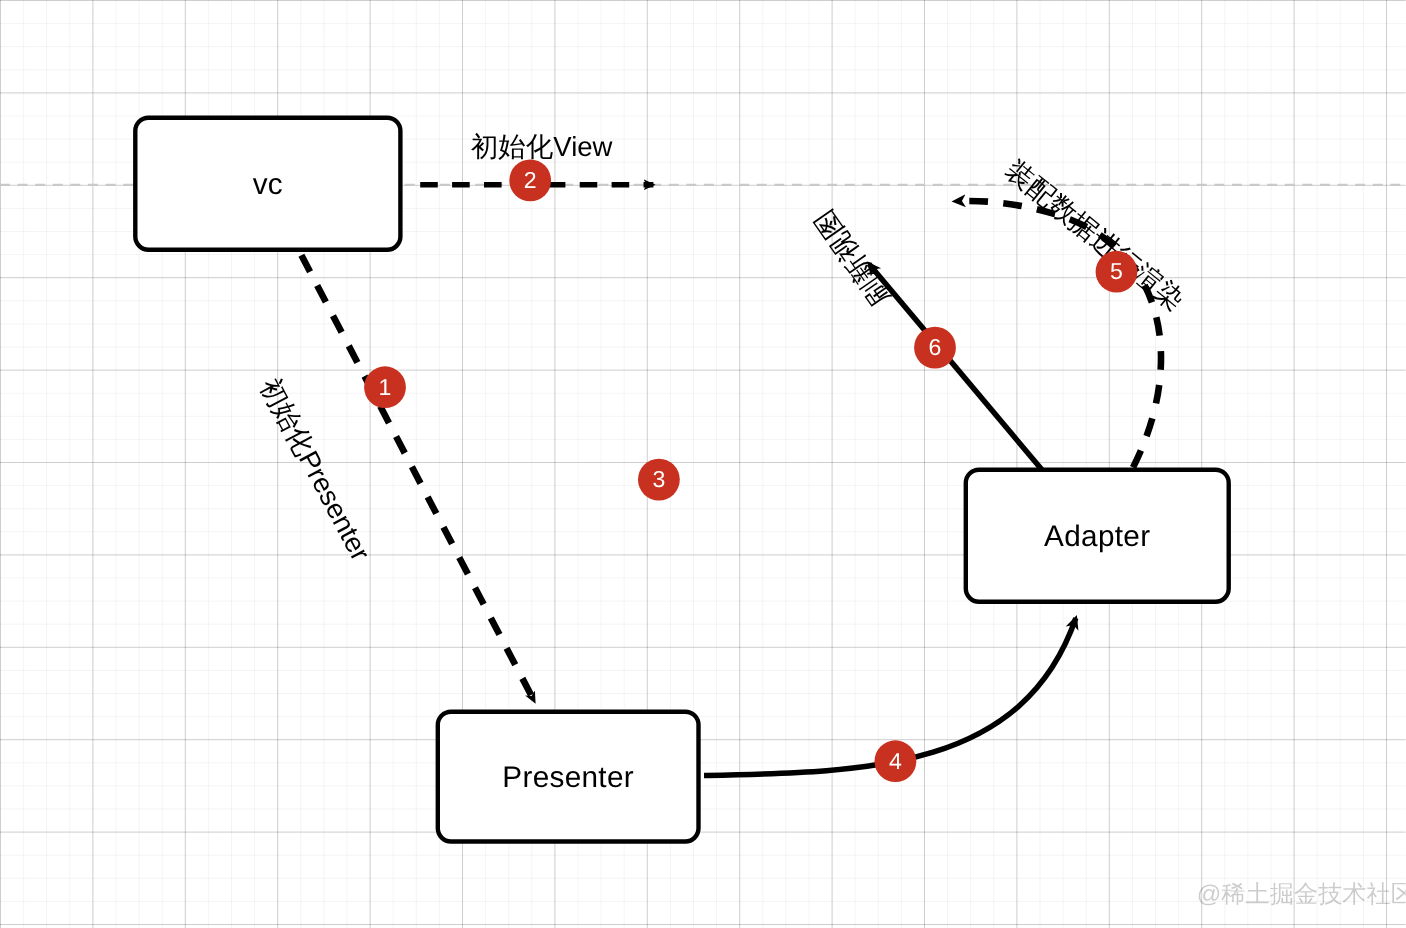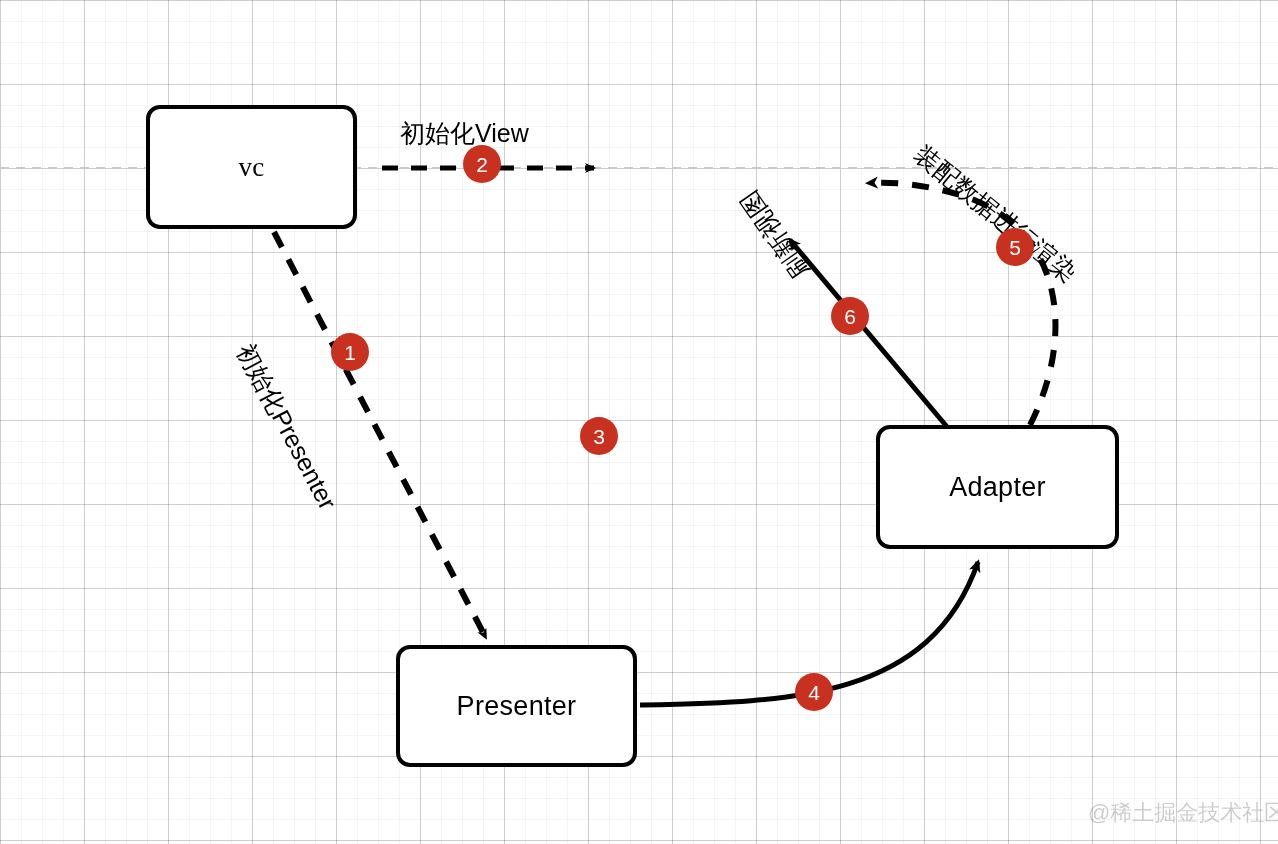--- a/index.html
+++ b/index.html
@@ -50,21 +50,21 @@
     align-items: center;
     justify-content: center;
     color: #000000;
     font-size: 27px;
     font-weight: 400;
     letter-spacing: 0.3px;
     font-family: "Liberation Sans", "DejaVu Sans", sans-serif;
   }
   .node-label { pointer-events: none; }
 
-  #node-vc        { left: 146px; top: 105px;  width: 211px; height: 124px; font-family: Liberation Serif, serif; }
+  #node-vc        { left: 121px; top: 105px;  width: 245px; height: 124px; }
   #node-view      { left: 606px; top: 105px;  width: 243px; height: 124px; }
   #node-adapter   { left: 876px; top: 425px;  width: 243px; height: 124px; }
   #node-presenter { left: 396px; top: 645px;  width: 241px; height: 122px; }
 
   
   .badge {
     position: absolute;
     width: 38px;
     height: 38px;
     border-radius: 50%;
@@ -88,21 +88,21 @@
   
   .edge-label {
     position: absolute;
     color: #000000;
     font-size: 25px;
     white-space: nowrap;
     font-family: "Liberation Sans", "DejaVu Sans", sans-serif;
     transform-origin: left top;
   }
   #label-init-view {
-    left: 400px;
+    left: 428px;
     top: 117px;
   }
   #label-init-presenter {
     left: 258px;
     top: 338px;
     transform: rotate(62deg);
   }
   #label-assemble {
     left: 928px;
     top: 138px;

